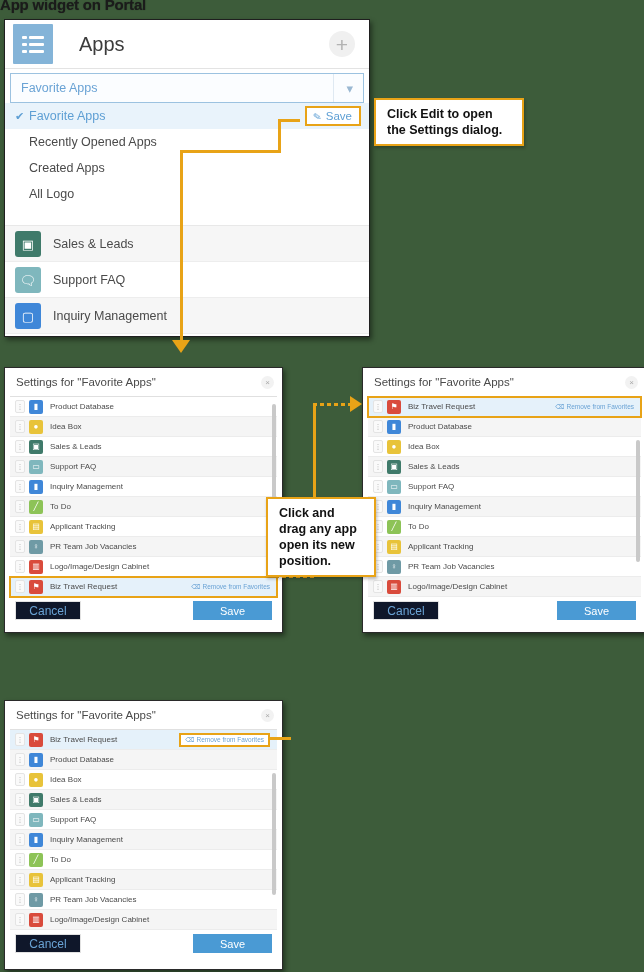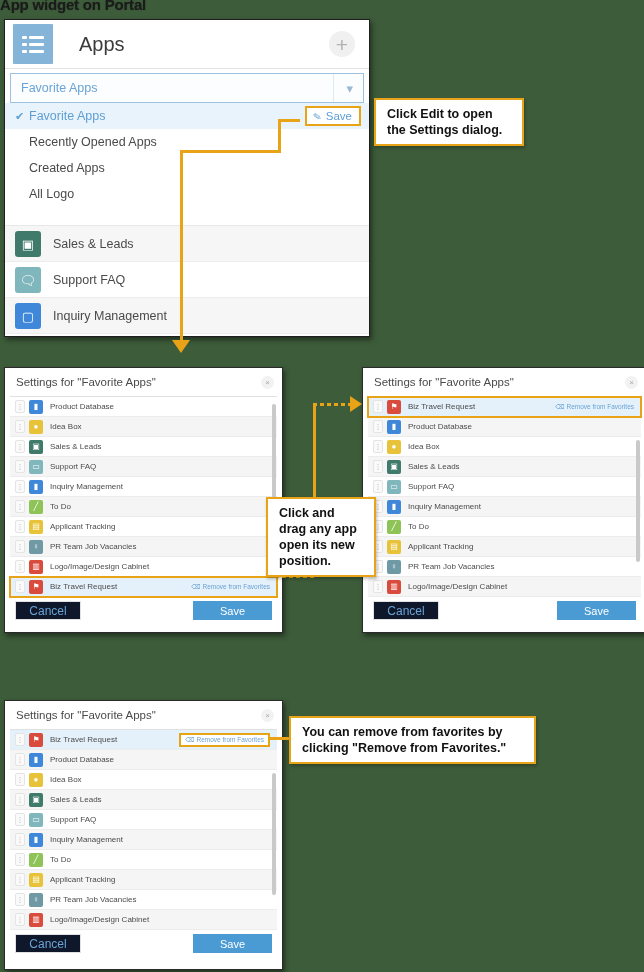--- a/index.html
+++ b/index.html
@@ -631,16 +631,15 @@
       <div class="scroll-track">
         <div class="scroll-thumb" style="top:40px; height:122px;"></div>
       </div>
     </div>
     <div class="dlg-foot">
       <div class="btn-cancel">Cancel</div>
       <div class="btn-save">Save</div>
     </div>
   </div>
 
-  <div class="callout" id="callout-3">You can remove from favorites by clicking "Remove from Favorites."</div>
   <div class="conn" style="left:268px; top:737px; width:23px; height:3px;"></div>
 
 </div>
 
 </body></html>

